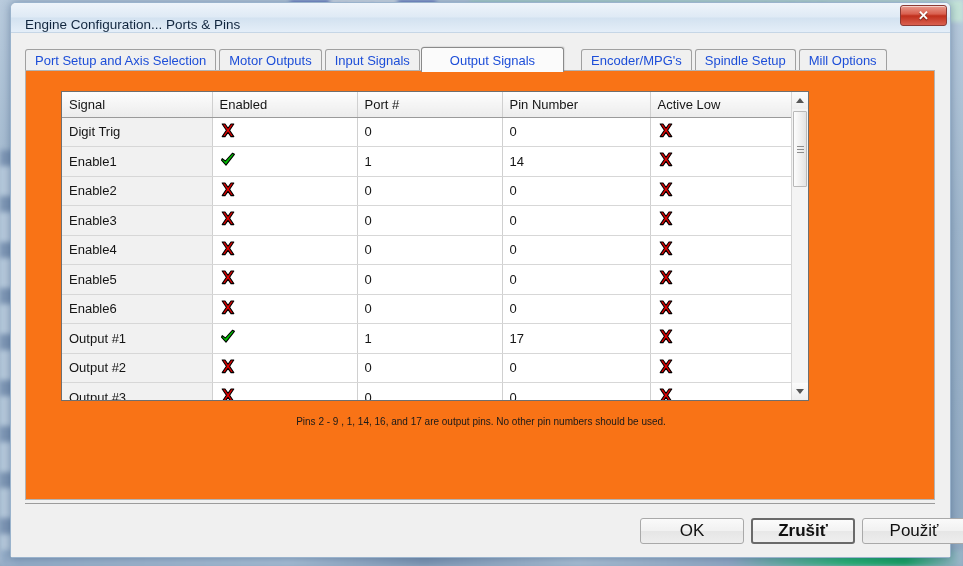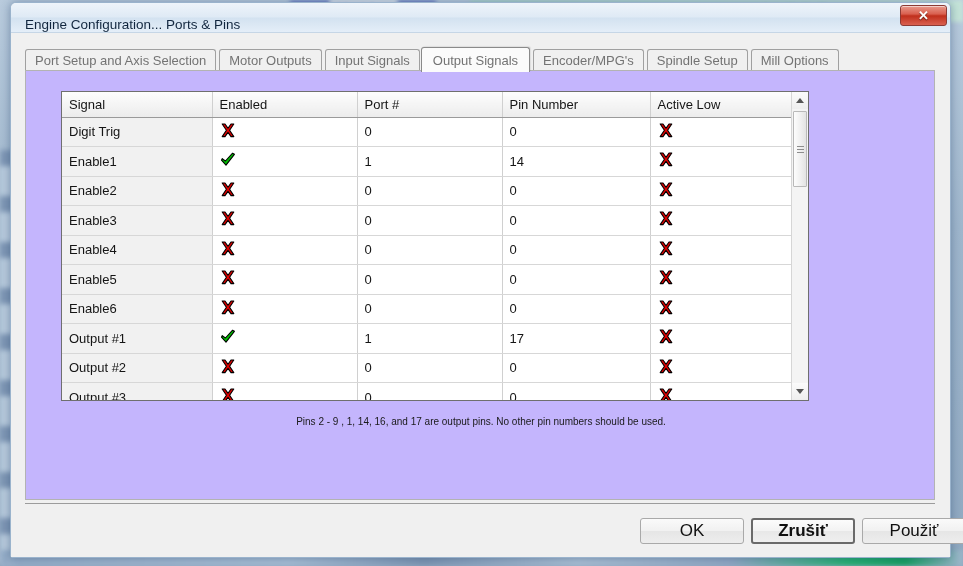--- a/index.html
+++ b/index.html
@@ -81,40 +81,40 @@
   #client { position: absolute; left: 0; top: 30px; width: 939px; height: 524px; background: #f0f0f0; }
 
   
   #tabrow {
     position: absolute; left: 14px; top: 14px; width: 910px; height: 24px;
     display: flex; align-items: flex-end;
   }
   .tab {
     height: 22px; padding: 0 9px;
     display: flex; align-items: center;
-    font-size: 13px; color: #737373;
+    font-size: 13px; color: #1d4ed8;
     background: #f0f0f0;
     border: 1px solid #a0a0a0; border-bottom: none;
     border-radius: 3px 3px 0 0;
     margin-right: 3px;
     cursor: pointer; white-space: nowrap;
   }
   .tab.active {
     height: 25px;
     background: #fbfbfb;
     border-color: #8a8a8a;
-    margin: 0 3px -1px -2px;
-    padding: 0 11px;
+    margin: 0 17px -1px -2px;
+    padding: 0 28px;
     position: relative; z-index: 3;
     box-shadow: 1px -1px 1px rgba(0,0,0,.08);
   }
 
   #tabpanel {
     position: absolute; left: 14px; top: 37px; width: 910px; height: 430px;
-    background: #c4b5fd;
+    background: #f97316;
     border: 1px solid #b3b3b3;
   }
 
   
   #grid-wrap {
     position: absolute; left: 35px; top: 20px; width: 748px; height: 310px;
     background: #fff; border: 1px solid #6f6f6f;
     overflow: hidden;
   }
   table.grid { border-collapse: collapse; width: 731px; table-layout: fixed; }

